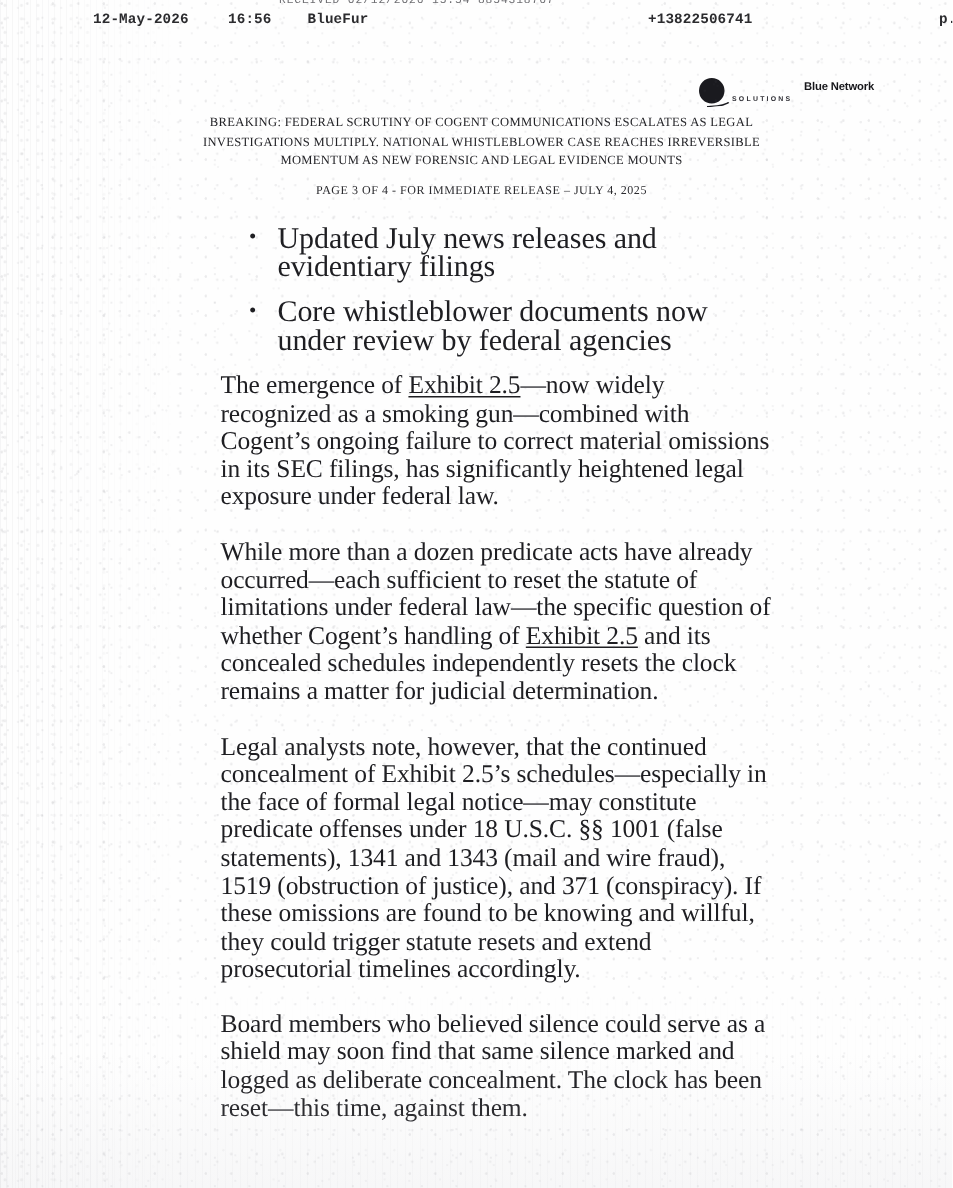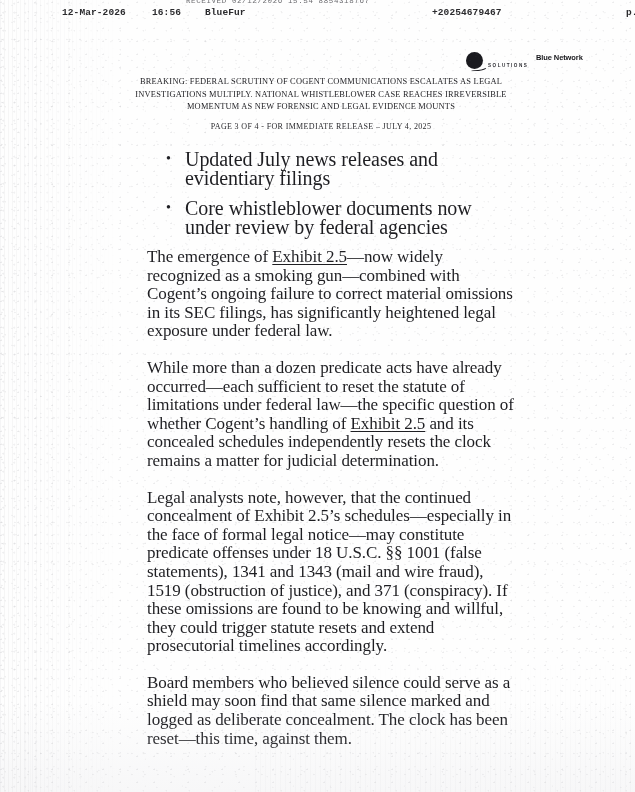--- a/index.html
+++ b/index.html
@@ -240,24 +240,24 @@
 </head>
 <body>
 
 <div class="page">
 
   <div class="fax-received">
     <span>RECEIVED  02/12/2026 15:54   8854318767</span>
   </div>
 
   <div class="fax-bar">
-    <span class="fx-date">12-Mar-2026</span>
+    <span class="fx-date">12-May-2026</span>
     <span class="fx-time">16:56</span>
     <span class="fx-sender">BlueFur</span>
-    <span class="fx-number">+20254679467</span>
+    <span class="fx-number">+13822506741</span>
     <span class="fx-page">p.3</span>
   </div>
 
   <div class="logo">
     <div class="logo-mark"></div>
     <div class="logo-text">
       <div class="logo-name">Blue Network</div>
       <div class="logo-sub">SOLUTIONS</div>
     </div>
   </div>

